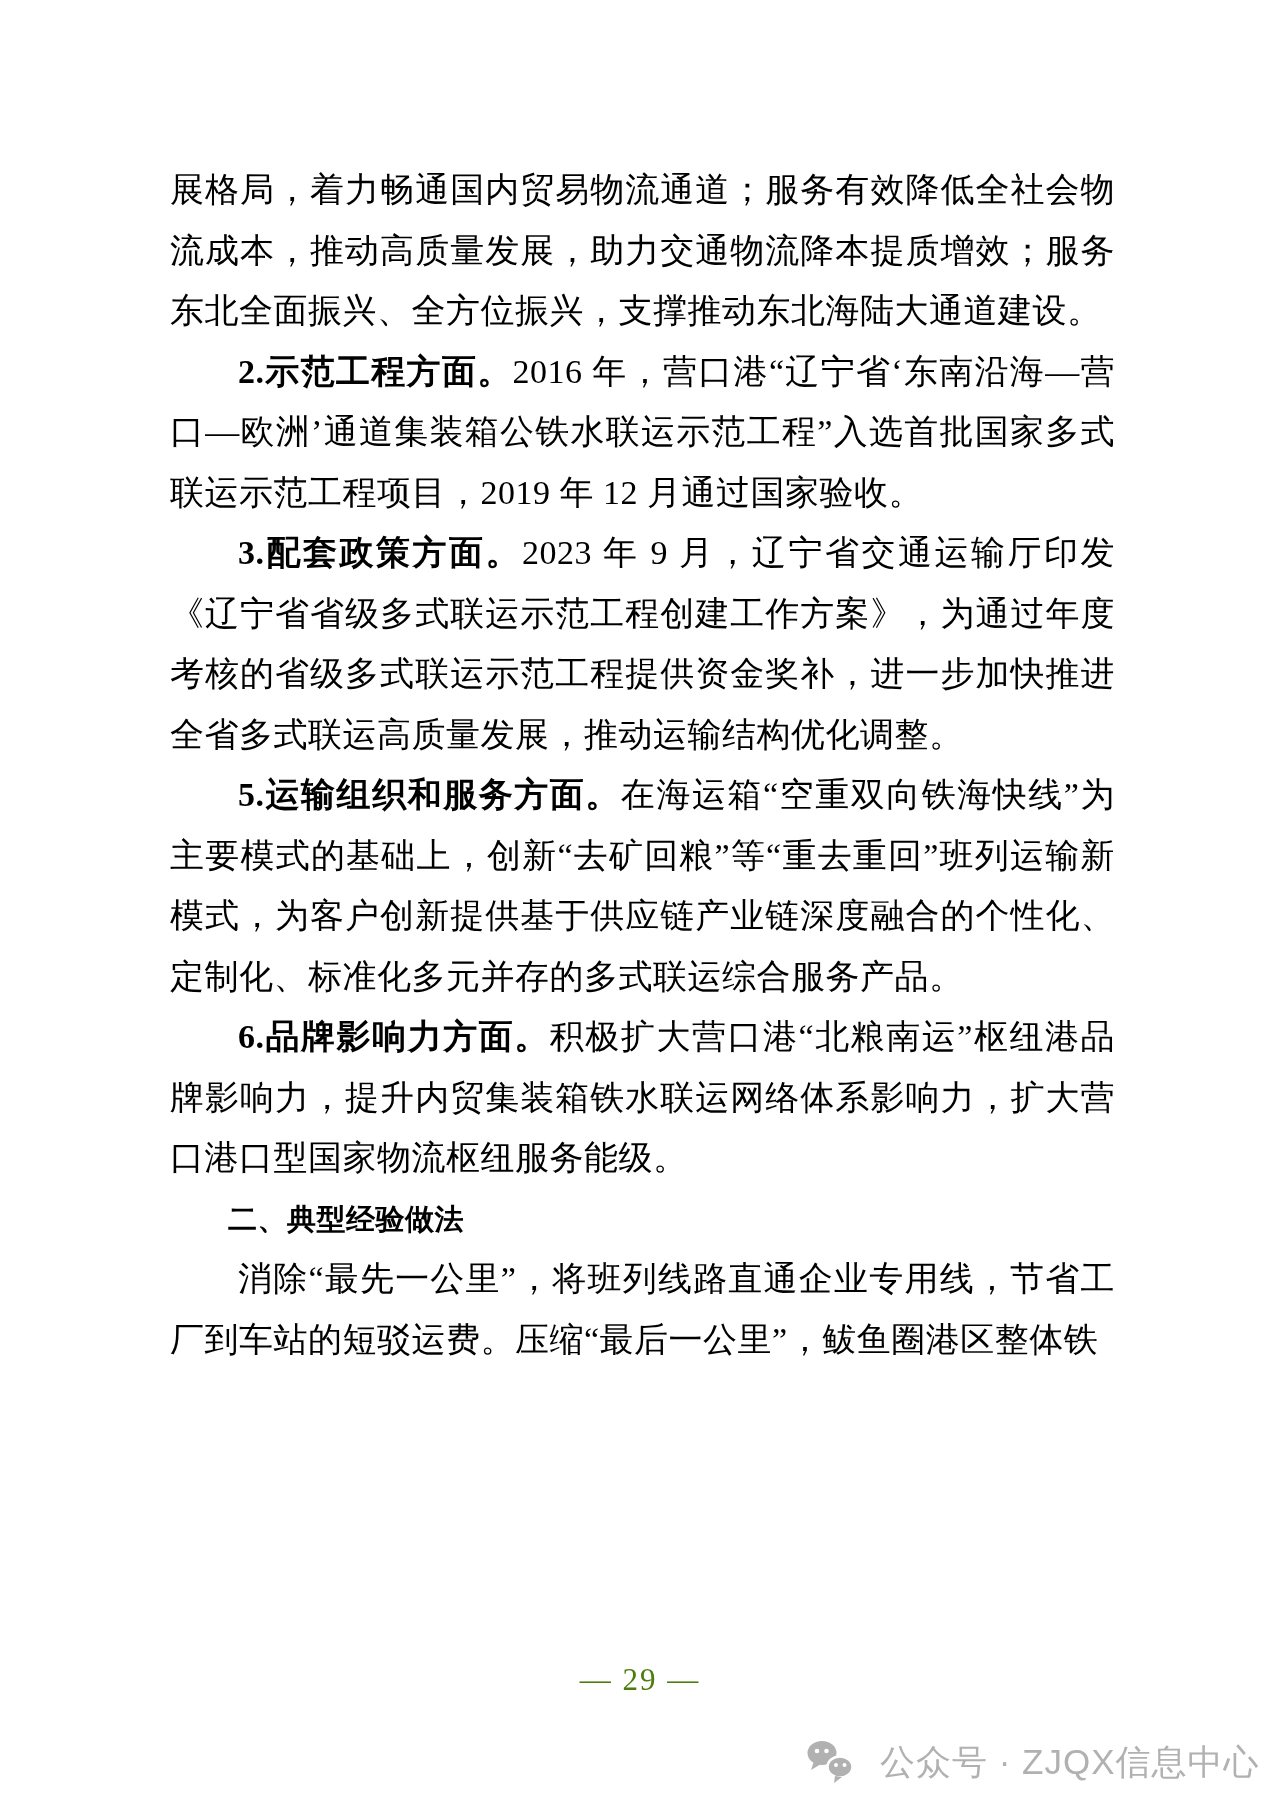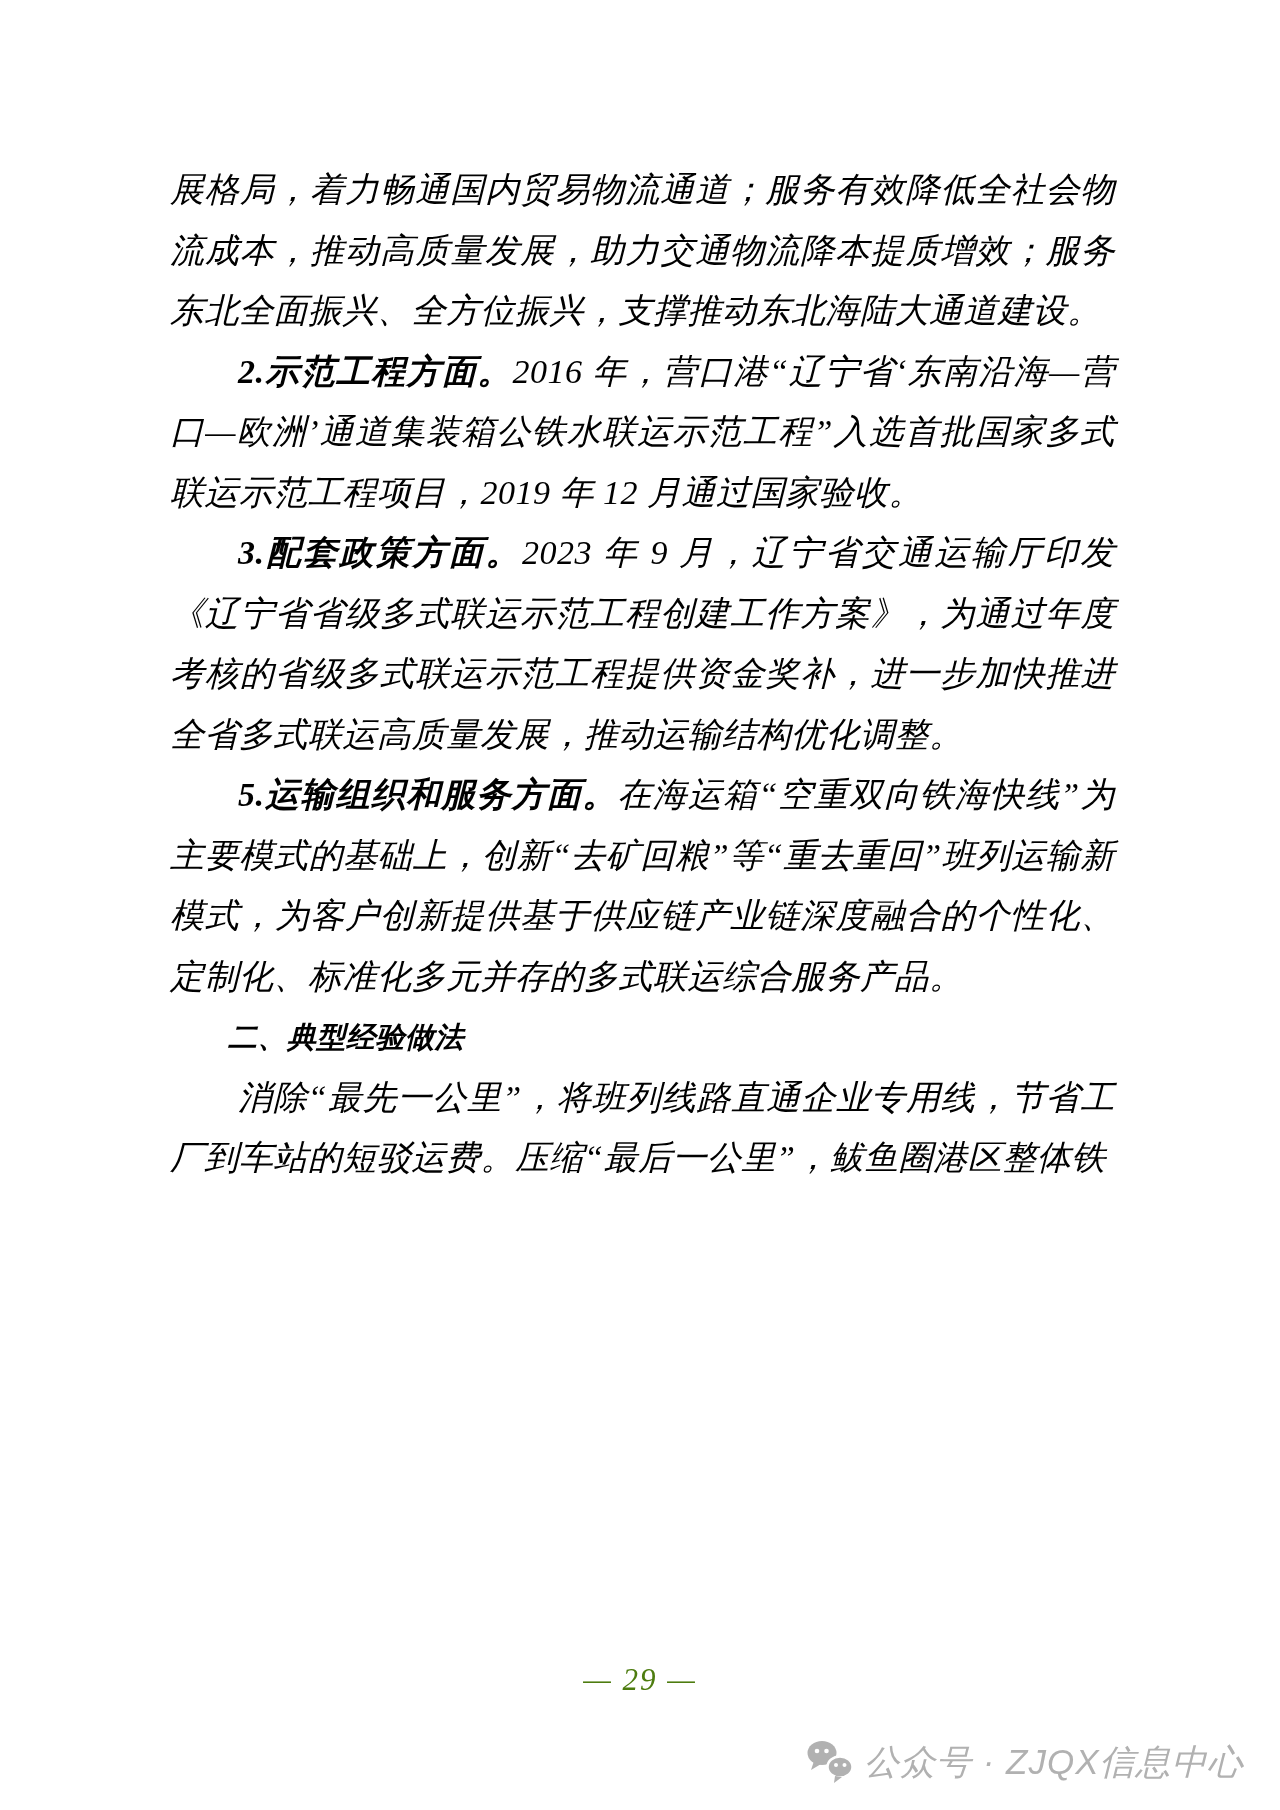--- a/index.html
+++ b/index.html
@@ -8,21 +8,20 @@
     background: #ffffff;
   }
   .page {
     position: relative;
     width: 1280px;
     height: 1810px;
     background: #ffffff;
     overflow: hidden;
     font-family: "Liberation Serif", "DejaVu Serif", serif;
     color: #000000;
-    font-style: italic;
   }
   .body-text {
     position: absolute;
     left: 170px;
     top: 160px;
     width: 945px;
     font-size: 34px;
     line-height: 60.5px;
     text-align: justify;
     text-justify: inter-ideograph;
@@ -60,21 +59,21 @@
     letter-spacing: 2px;
     color: #4d7c0f;
   }
   .watermark {
     position: absolute;
     left: 806px;
     top: 1735px;
     height: 54px;
     display: flex;
     align-items: center;
-    gap: 8px;
+    gap: 24px;
     color: #b1b1b1;
     font-family: "Liberation Sans", "DejaVu Sans", sans-serif;
     font-size: 35px;
     letter-spacing: 1px;
     white-space: nowrap;
   }
   .watermark svg {
     display: block;
   }
 </style>
@@ -87,20 +86,21 @@
 
     <p class="para no-indent"><span>展格局，着力畅通国内贸易物流通道；服务有效降低全社会物流成本，推动高质量发展，助力交通物流降本提质增效；服务东北全面振兴、全方位振兴，支撑推动东北海陆大通道建设。</span></p>
 
     <p class="para"><span class="lead">2.示范工程方面。</span><span>2016 年，营口港“辽宁省‘东南沿海—营口—欧洲’通道集装箱公铁水联运示范工程”入选首批国家多式联运示范工程项目，2019 年 12 月通过国家验收。</span></p>
 
     <p class="para"><span class="lead">3.配套政策方面。</span><span>2023 年 9 月，辽宁省交通运输厅印发《辽宁省省级多式联运示范工程创建工作方案》，为通过年度考核的省级多式联运示范工程提供资金奖补，进一步加快推进全省多式联运高质量发展，推动运输结构优化调整。</span></p>
 
 
     <p class="para"><span class="lead">5.运输组织和服务方面。</span><span>在海运箱“空重双向铁海快线”为主要模式的基础上，创新“去矿回粮”等“重去重回”班列运输新模式，为客户创新提供基于供应链产业链深度融合的个性化、定制化、标准化多元并存的多式联运综合服务产品。</span></p>
 
+    <p class="para"><span class="lead">6.品牌影响力方面。</span><span>积极扩大营口港“北粮南运”枢纽港品牌影响力，提升内贸集装箱铁水联运网络体系影响力，扩大营口港口型国家物流枢纽服务能级。</span></p>
 
     <p class="section-heading">二、典型经验做法</p>
 
 
     <p class="para"><span>消除“最先一公里”，将班列线路直通企业专用线，节省工厂到车站的短驳运费。压缩“最后一公里”，鲅鱼圈港区整体铁</span></p>
 
   </div>
 
   <div class="page-number">— 29 —</div>
 

